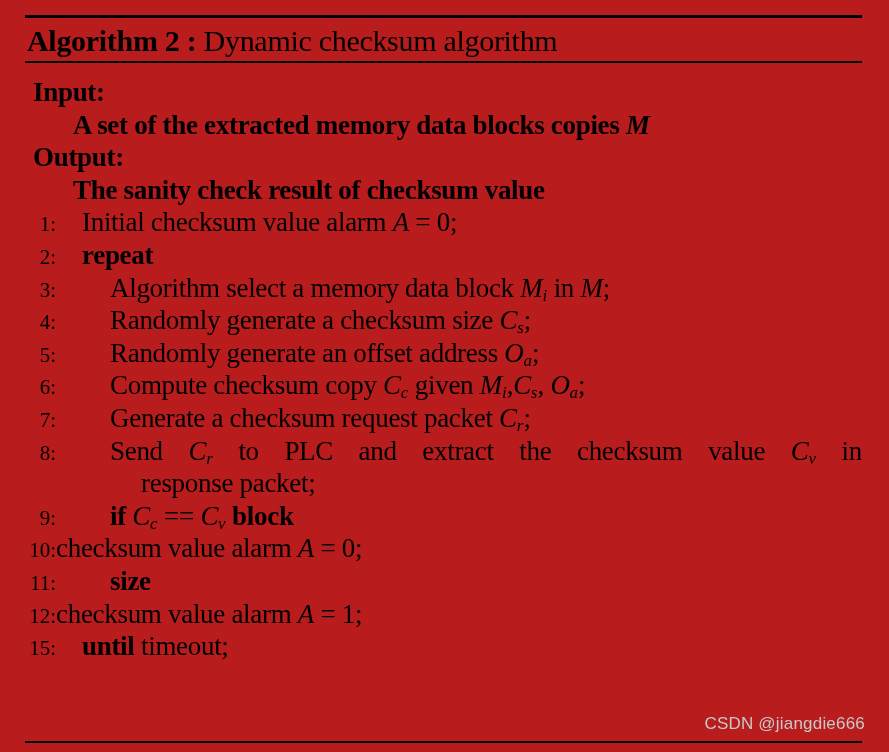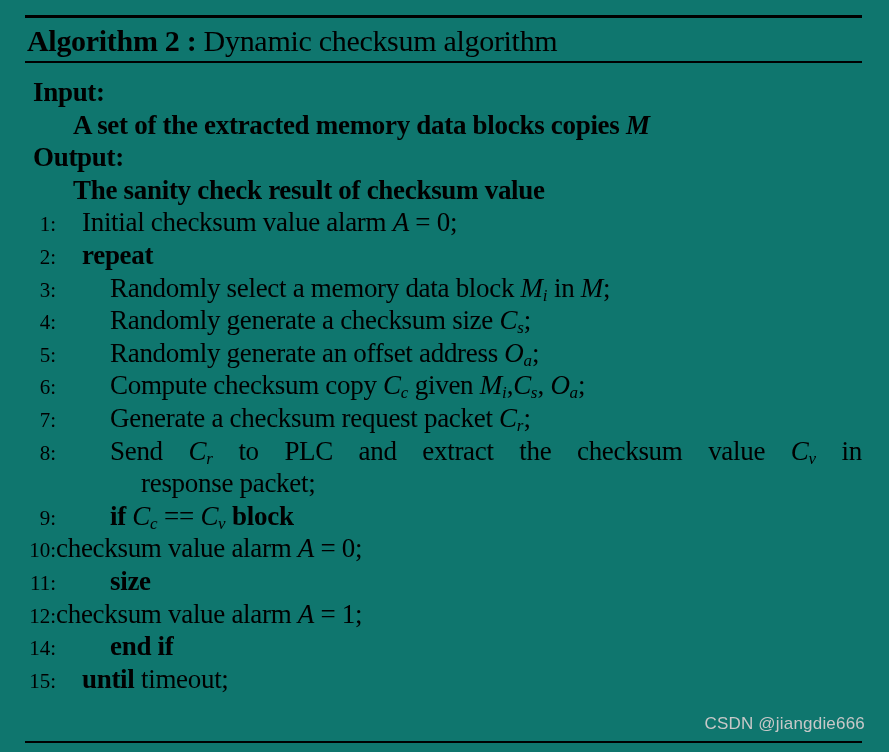--- a/index.html
+++ b/index.html
@@ -4,21 +4,21 @@
 <style>
   html, body { margin: 0; padding: 0; }
   body {
     width: 889px; height: 752px;
     background: #ffffff;
     font-family: "Liberation Serif", serif;
     color: #000000;
     overflow: hidden;
     position: relative;
   }
-  .page { position: absolute; inset: 0; background: #0f766e; }
+  .page { position: absolute; inset: 0; background: #b91c1c; }
 
   .rule { position: absolute; left: 25px; width: 837px; background: #000000; }
   .rule-top { top: 15px; height: 3px; }
   .rule-mid { top: 61px; height: 2px; }
   .rule-bottom { top: 741px; height: 2px; }
 
   .title {
     position: absolute; left: 27px; top: 22px; width: 835px;
     height: 38px; line-height: 38px;
     font-size: 30px; letter-spacing: -0.3px;
@@ -86,21 +86,21 @@
       <div class="row step">
         <span class="num">1:</span>
         <span class="content ind0"><span>Initial checksum value alarm </span><span class="var">A</span><span> = 0;</span></span>
       </div>
       <div class="row step">
         <span class="num">2:</span>
         <span class="content ind0"><span class="b">repeat</span></span>
       </div>
       <div class="row step">
         <span class="num">3:</span>
-        <span class="content ind1"><span>Randomly select a memory data block </span><span class="var">M</span><sub class="vsub">i</sub><span> in </span><span class="var">M</span><span>;</span></span>
+        <span class="content ind1"><span>Algorithm select a memory data block </span><span class="var">M</span><sub class="vsub">i</sub><span> in </span><span class="var">M</span><span>;</span></span>
       </div>
       <div class="row step">
         <span class="num">4:</span>
         <span class="content ind1"><span>Randomly generate a checksum size </span><span class="var">C</span><sub class="vsub">s</sub><span>;</span></span>
       </div>
       <div class="row step">
         <span class="num">5:</span>
         <span class="content ind1"><span>Randomly generate an offset address </span><span class="var">O</span><sub class="vsub">a</sub><span>;</span></span>
       </div>
       <div class="row step">
@@ -128,24 +128,20 @@
       </div>
       <div class="row step">
         <span class="num">11:</span>
         <span class="content ind1"><span class="b">size</span></span>
       </div>
       <div class="row step">
         <span class="num">12:</span>
         <span class="content ind2"><span>checksum value alarm </span><span class="var">A</span><span> = 1;</span></span>
       </div>
       <div class="row step">
-        <span class="num">14:</span>
-        <span class="content ind1"><span class="b">end if</span></span>
-      </div>
-      <div class="row step">
         <span class="num">15:</span>
         <span class="content ind0"><span class="b">until</span><span> timeout;</span></span>
       </div>
     </div>
 
   <div class="watermark">CSDN @jiangdie666</div>
 
   <div class="rule rule-bottom"></div>
 
 </div>

